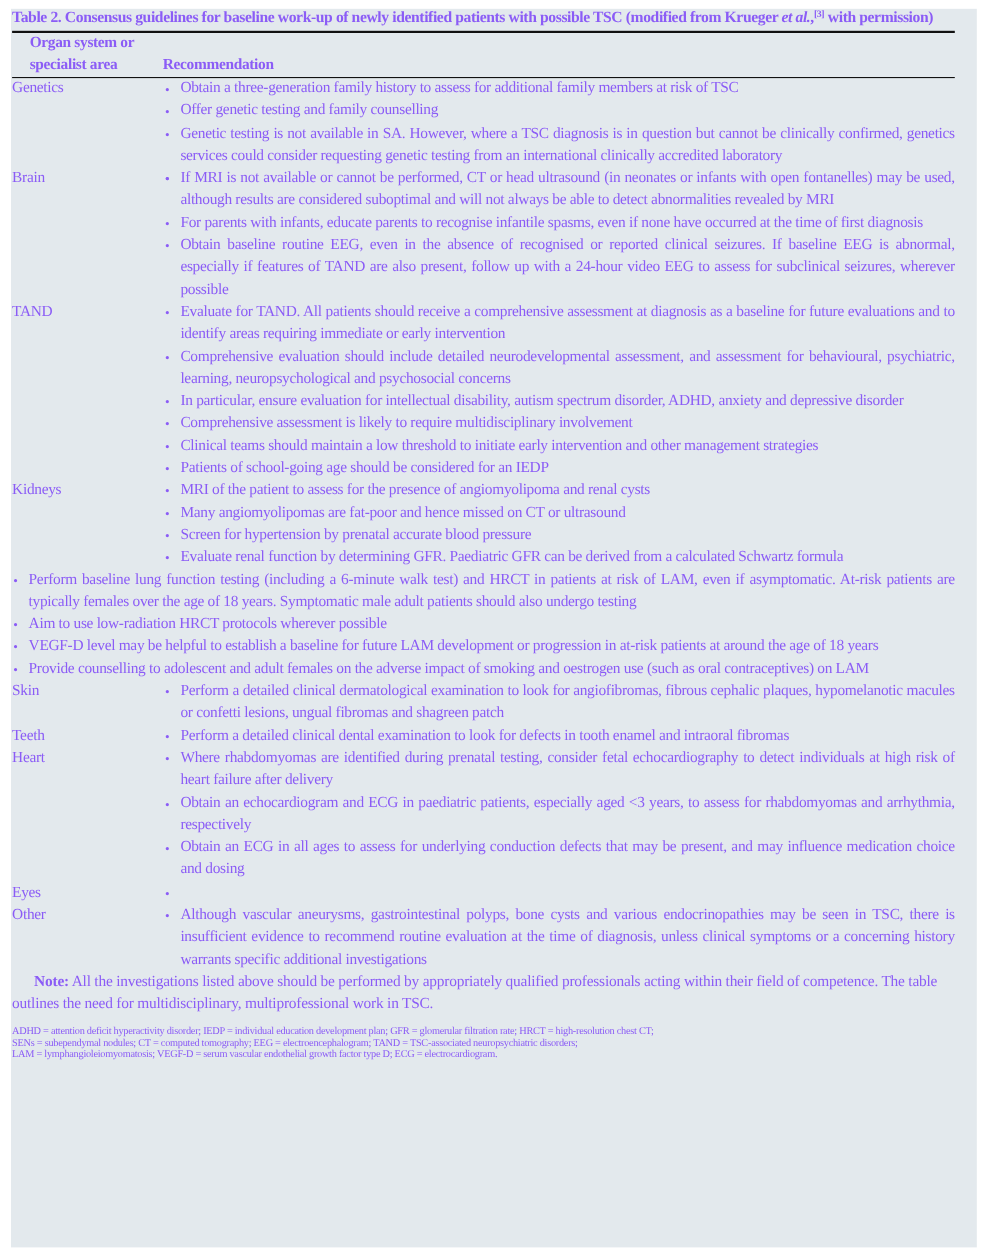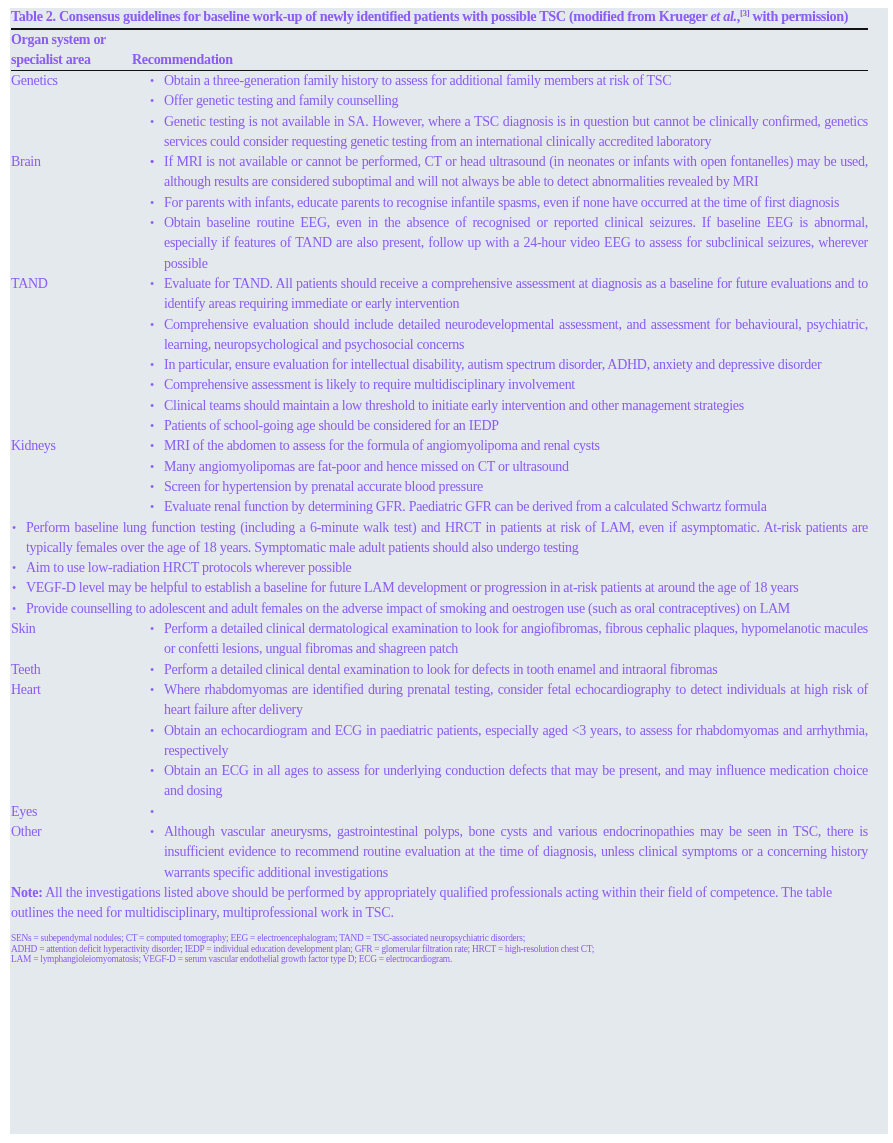--- a/index.html
+++ b/index.html
@@ -18,35 +18,35 @@
     line-height: 17px; padding-bottom: 3px;
     border-bottom: 2px solid #111;
     white-space: nowrap;
   }
   .title sup { font-size: 9px; line-height: 0; vertical-align: 5px; }
   .title i { font-style: italic; }
   .thead {
     display: flex; border-bottom: 1.5px solid #111;
     font-weight: bold; font-size: 14px; letter-spacing: -0.3px;
   }
-  .thead .c1 { width: 121px; line-height: 20px; }
+  .thead .c1 { width: 121px; line-height: 20px; margin-left: 16px; }
   .thead .c2 { flex: 1; line-height: 20px; align-self: flex-end; }
   .row { display: flex; font-size: 14px; letter-spacing: -0.28px; gap: 17px; }
   .row .c1 { width: 121px; line-height: 20.3px; flex: none; }
   .row .c2 { flex: 1; }
   ul { list-style: none; margin: 0; padding: 0; }
   li {
     position: relative; padding-left: 15px; line-height: 20.3px;
     text-align: justify;
   }
   li .bullet {
     position: absolute; left: 1px; top: 0; font-size: 12px;
   }
   .note { font-size: 14px; line-height: 20.3px; margin-top: 0px; letter-spacing: -0.2px; }
-  .note b { font-weight: bold; }
+  .note b { font-weight: bold; padding-left: 20px; }
   .abbr {
     margin-top: 10px; font-size: 9.4px; line-height: 10.5px; letter-spacing: -0.25px;
   }
 </style>
 </head>
 <body>
 
 <div class="panel"></div>
 
 <div class="content">
@@ -92,21 +92,21 @@
             <li><span class="bullet">•</span><span>Comprehensive assessment is likely to require multidisciplinary involvement</span></li>
             <li><span class="bullet">•</span><span>Clinical teams should maintain a low threshold to initiate early intervention and other management strategies</span></li>
             <li><span class="bullet">•</span><span>Patients of school-going age should be considered for an IEDP</span></li>
           </ul>
         </div>
       </div>
       <div class="row">
         <div class="c1">Kidneys</div>
         <div class="c2">
           <ul>
-            <li><span class="bullet">•</span><span>MRI of the abdomen to assess for the formula of angiomyolipoma and renal cysts</span></li>
+            <li><span class="bullet">•</span><span>MRI of the patient to assess for the presence of angiomyolipoma and renal cysts</span></li>
             <li><span class="bullet">•</span><span>Many angiomyolipomas are fat-poor and hence missed on CT or ultrasound</span></li>
             <li><span class="bullet">•</span><span>Screen for hypertension by prenatal accurate blood pressure</span></li>
             <li><span class="bullet">•</span><span>Evaluate renal function by determining GFR. Paediatric GFR can be derived from a calculated Schwartz formula</span></li>
           </ul>
         </div>
       </div>
       <div class="row">
         <div class="c2">
           <ul>
             <li><span class="bullet">•</span><span>Perform baseline lung function testing (including a 6-minute walk test) and HRCT in patients at risk of LAM, even if asymptomatic. At-risk patients are typically females over the age of 18 years. Symptomatic male adult patients should also undergo testing</span></li>
@@ -156,17 +156,17 @@
           <ul>
             <li><span class="bullet">•</span><span>Although vascular aneurysms, gastrointestinal polyps, bone cysts and various endocrinopathies may be seen in TSC, there is insufficient evidence to recommend routine evaluation at the time of diagnosis, unless clinical symptoms or a concerning history warrants specific additional investigations</span></li>
           </ul>
         </div>
       </div>
     </div>
 
   <div class="note"><b>Note:</b><span> All the investigations listed above should be performed by appropriately qualified professionals acting within their field of competence. The table outlines the need for multidisciplinary, multiprofessional work in TSC.</span></div>
 
   <div class="abbr">
+    <div>ADHD = attention deficit hyperactivity disorder; IEDP = individual education development plan; GFR = glomerular filtration rate; HRCT = high-resolution chest CT;</div>
     <div>SENs = subependymal nodules; CT = computed tomography; EEG = electroencephalogram; TAND = TSC-associated neuropsychiatric disorders;</div>
-    <div>ADHD = attention deficit hyperactivity disorder; IEDP = individual education development plan; GFR = glomerular filtration rate; HRCT = high-resolution chest CT;</div>
     <div>LAM = lymphangioleiomyomatosis; VEGF-D = serum vascular endothelial growth factor type D; ECG = electrocardiogram.</div>
   </div>
 </div>
 
 </body></html>

